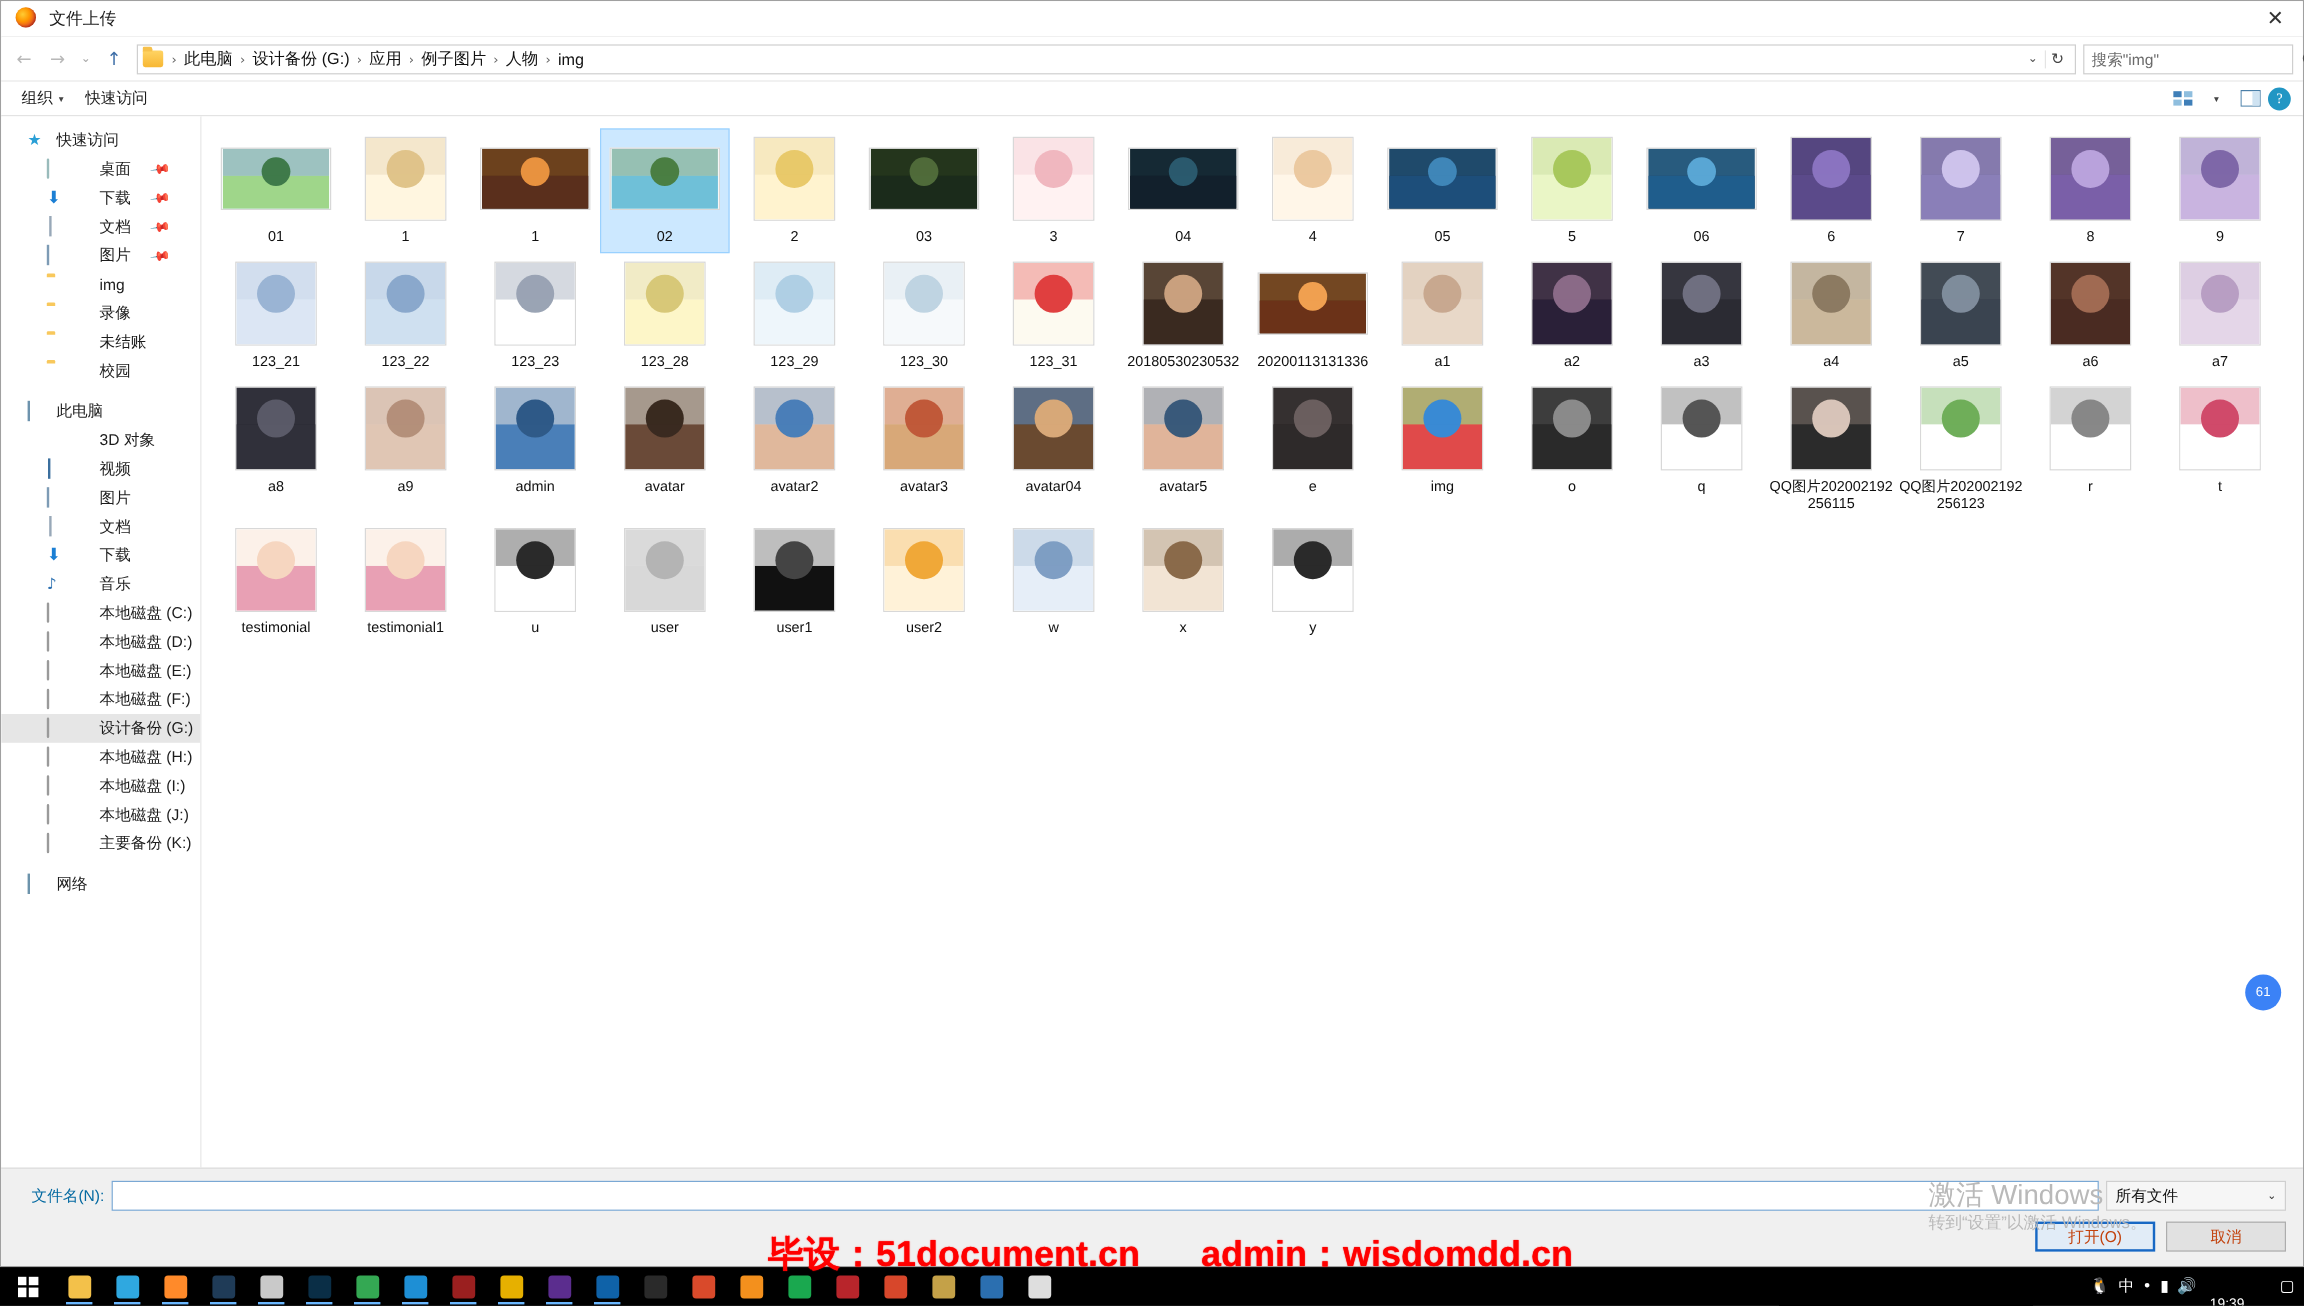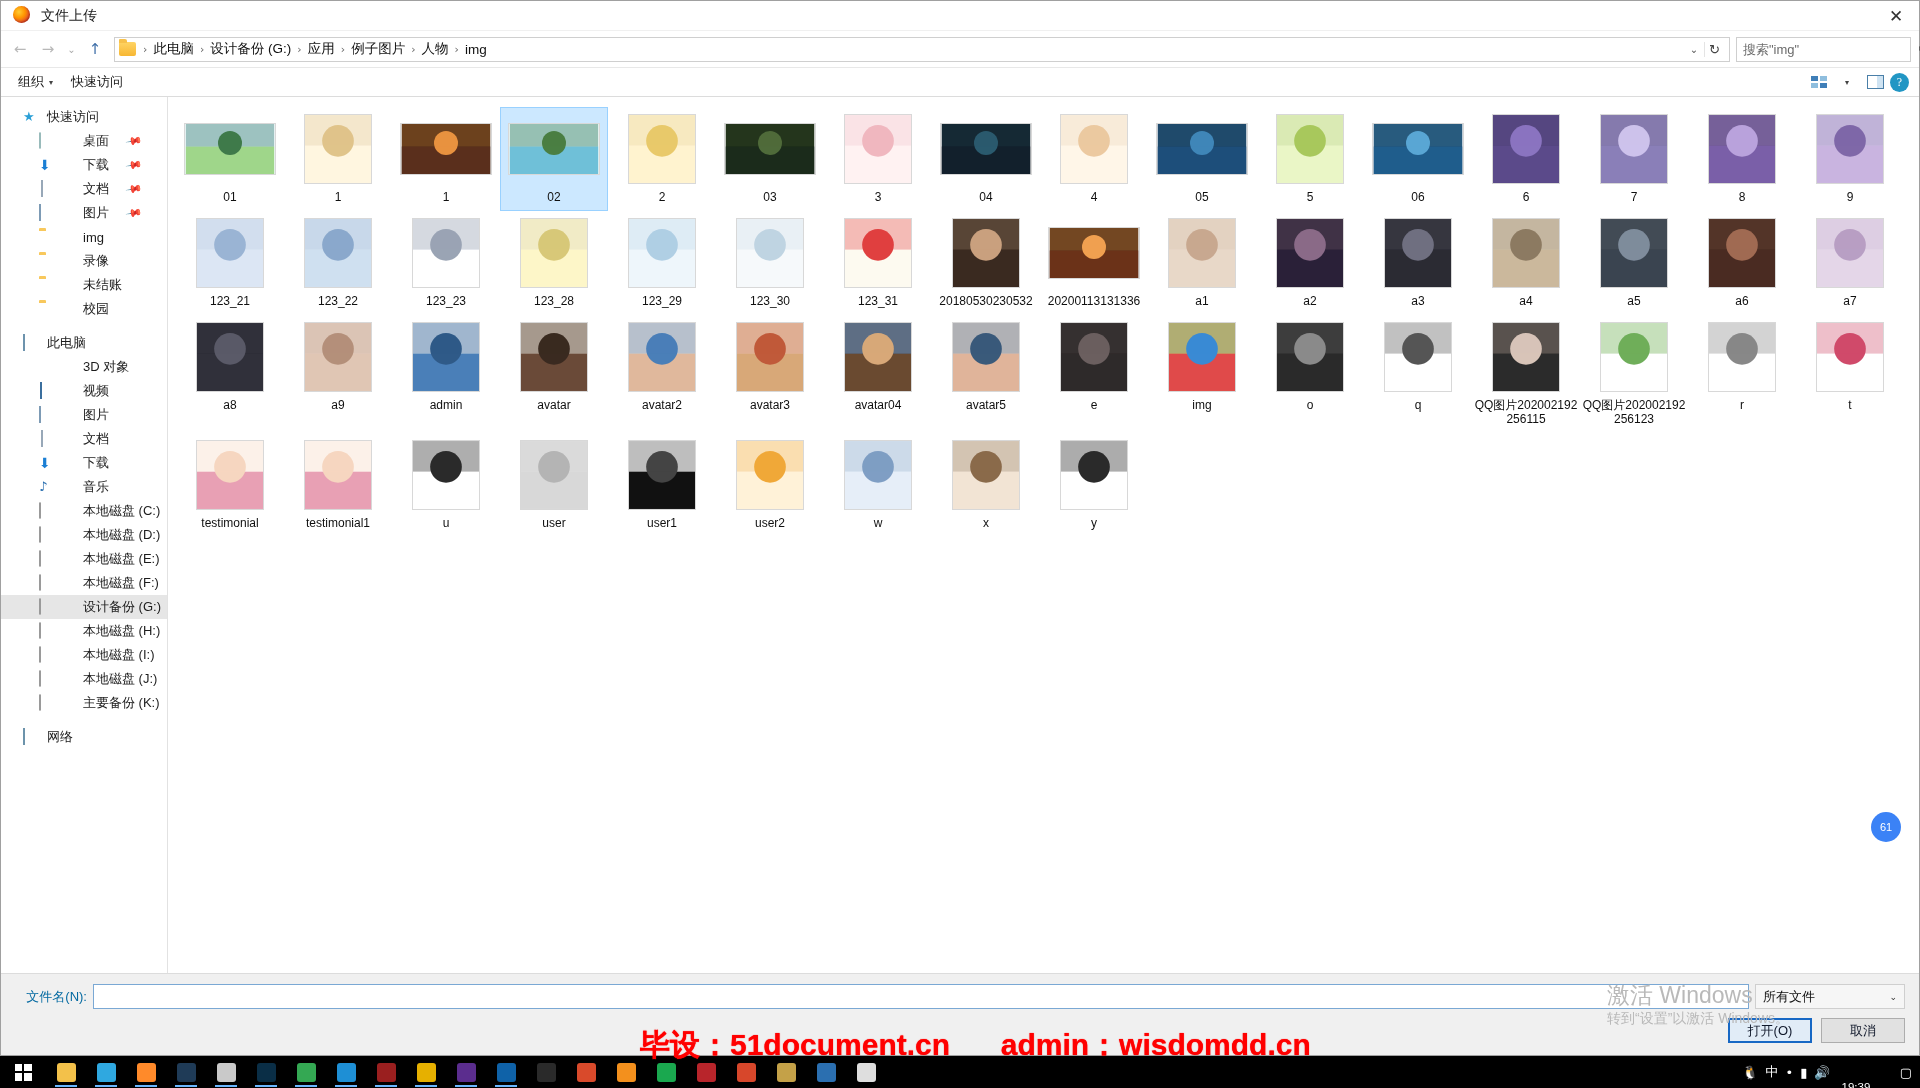--- a/index.html
+++ b/index.html
@@ -171,21 +171,21 @@
     outline: none; padding: 0 6px; font-size: 13px; font-family: "Liberation Sans", sans-serif;
   }
   .filetype {
     width: 150px; height: 25px; border: 1px solid #cfcfcf; background: #f6f6f6;
     display: flex; align-items: center; justify-content: space-between;
     padding: 0 7px; font-size: 13px; color: #111;
   }
   .ft-caret { font-size: 9px; color: #333; font-family: "DejaVu Sans", sans-serif; }
   .btn-row { display: flex; justify-content: flex-end; gap: 9px; margin-top: 9px; }
   .btn {
-    width: 84px; height: 25px; font-size: 13px; color: #0f172a;
+    width: 100px; height: 25px; font-size: 13px; color: #c2410c;
     background: #e1e1e1; border: 1px solid #adadad;
     display: flex; align-items: center; justify-content: center;
     font-family: "Liberation Sans", sans-serif;
   }
   .btn.primary { background: #e1ecf7; border: 2px solid #1868c4; }
 
   
   .wm-activate {
     position: absolute; right: 130px; bottom: 28px; text-align: left;
     color: #b9b9b9; pointer-events: none; user-select: none; line-height: 1.25;

